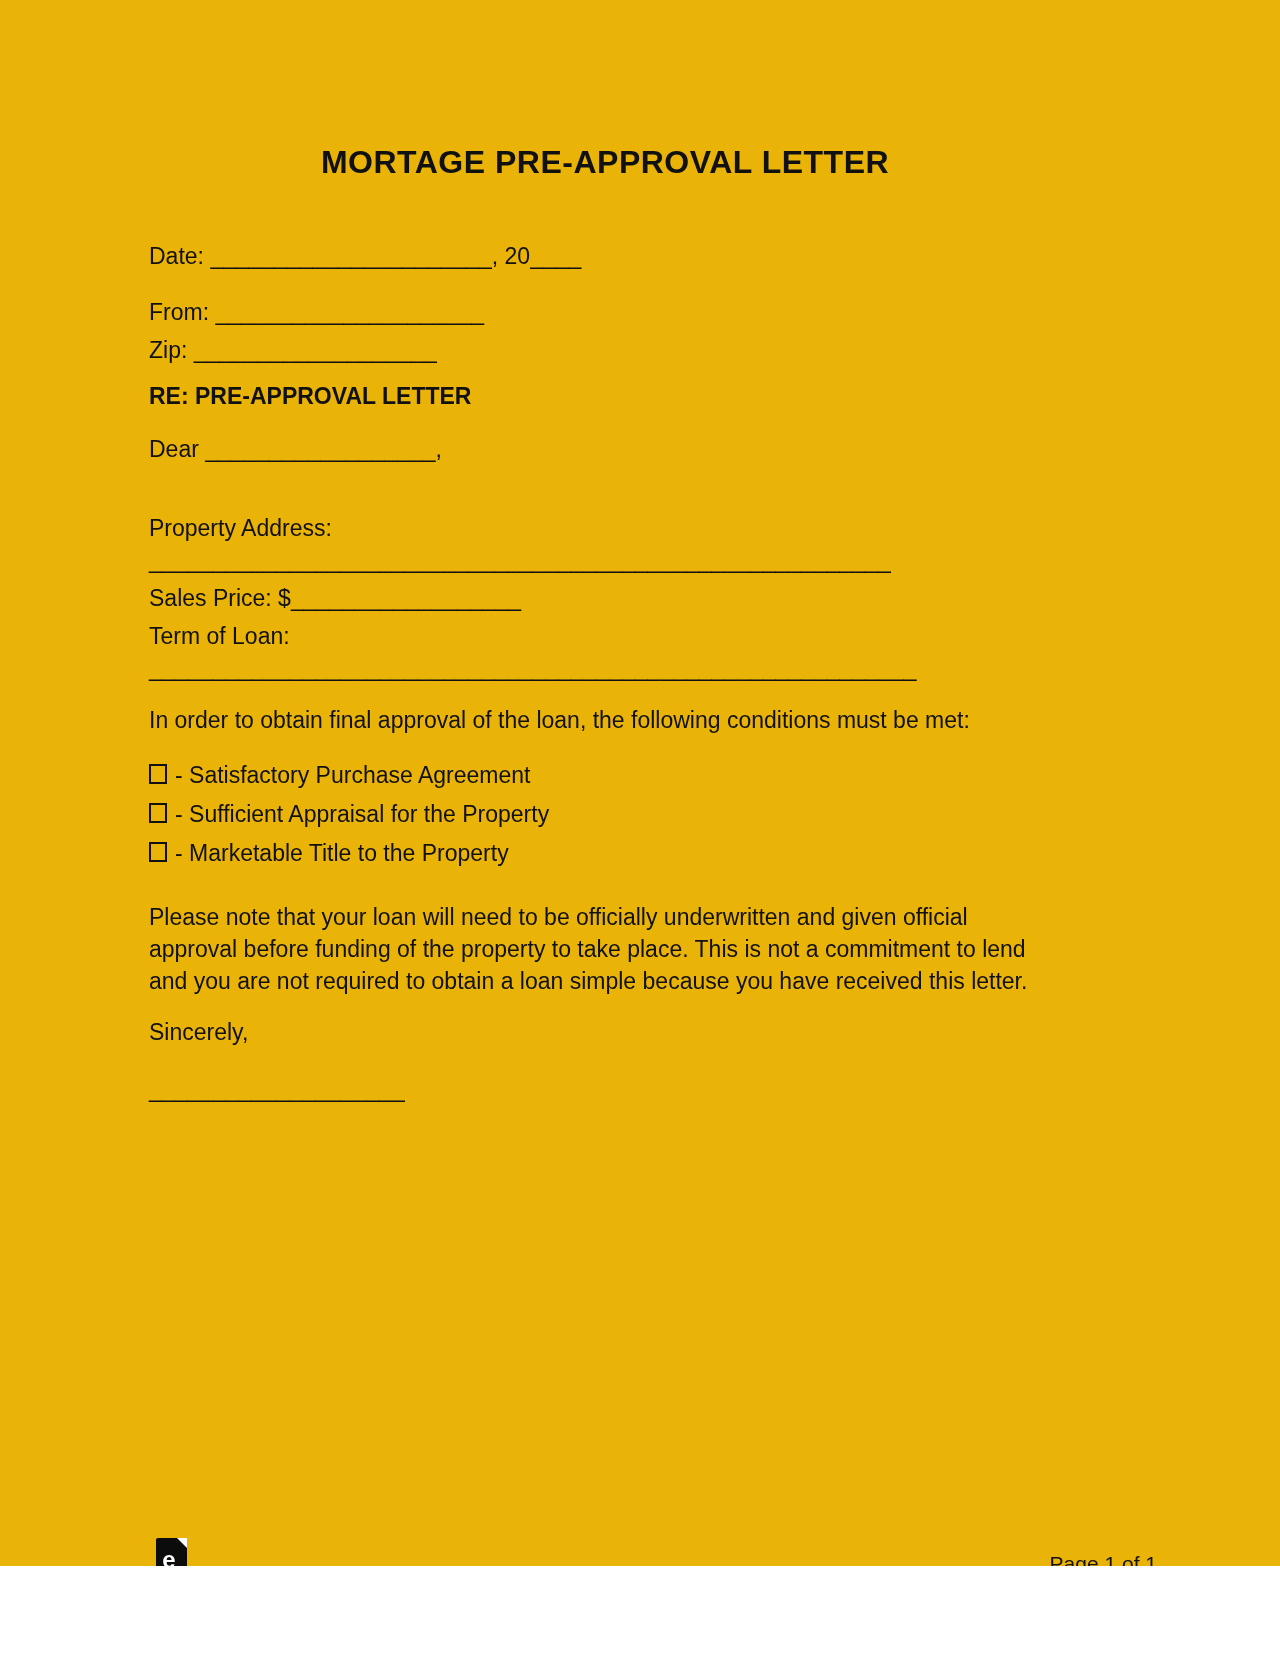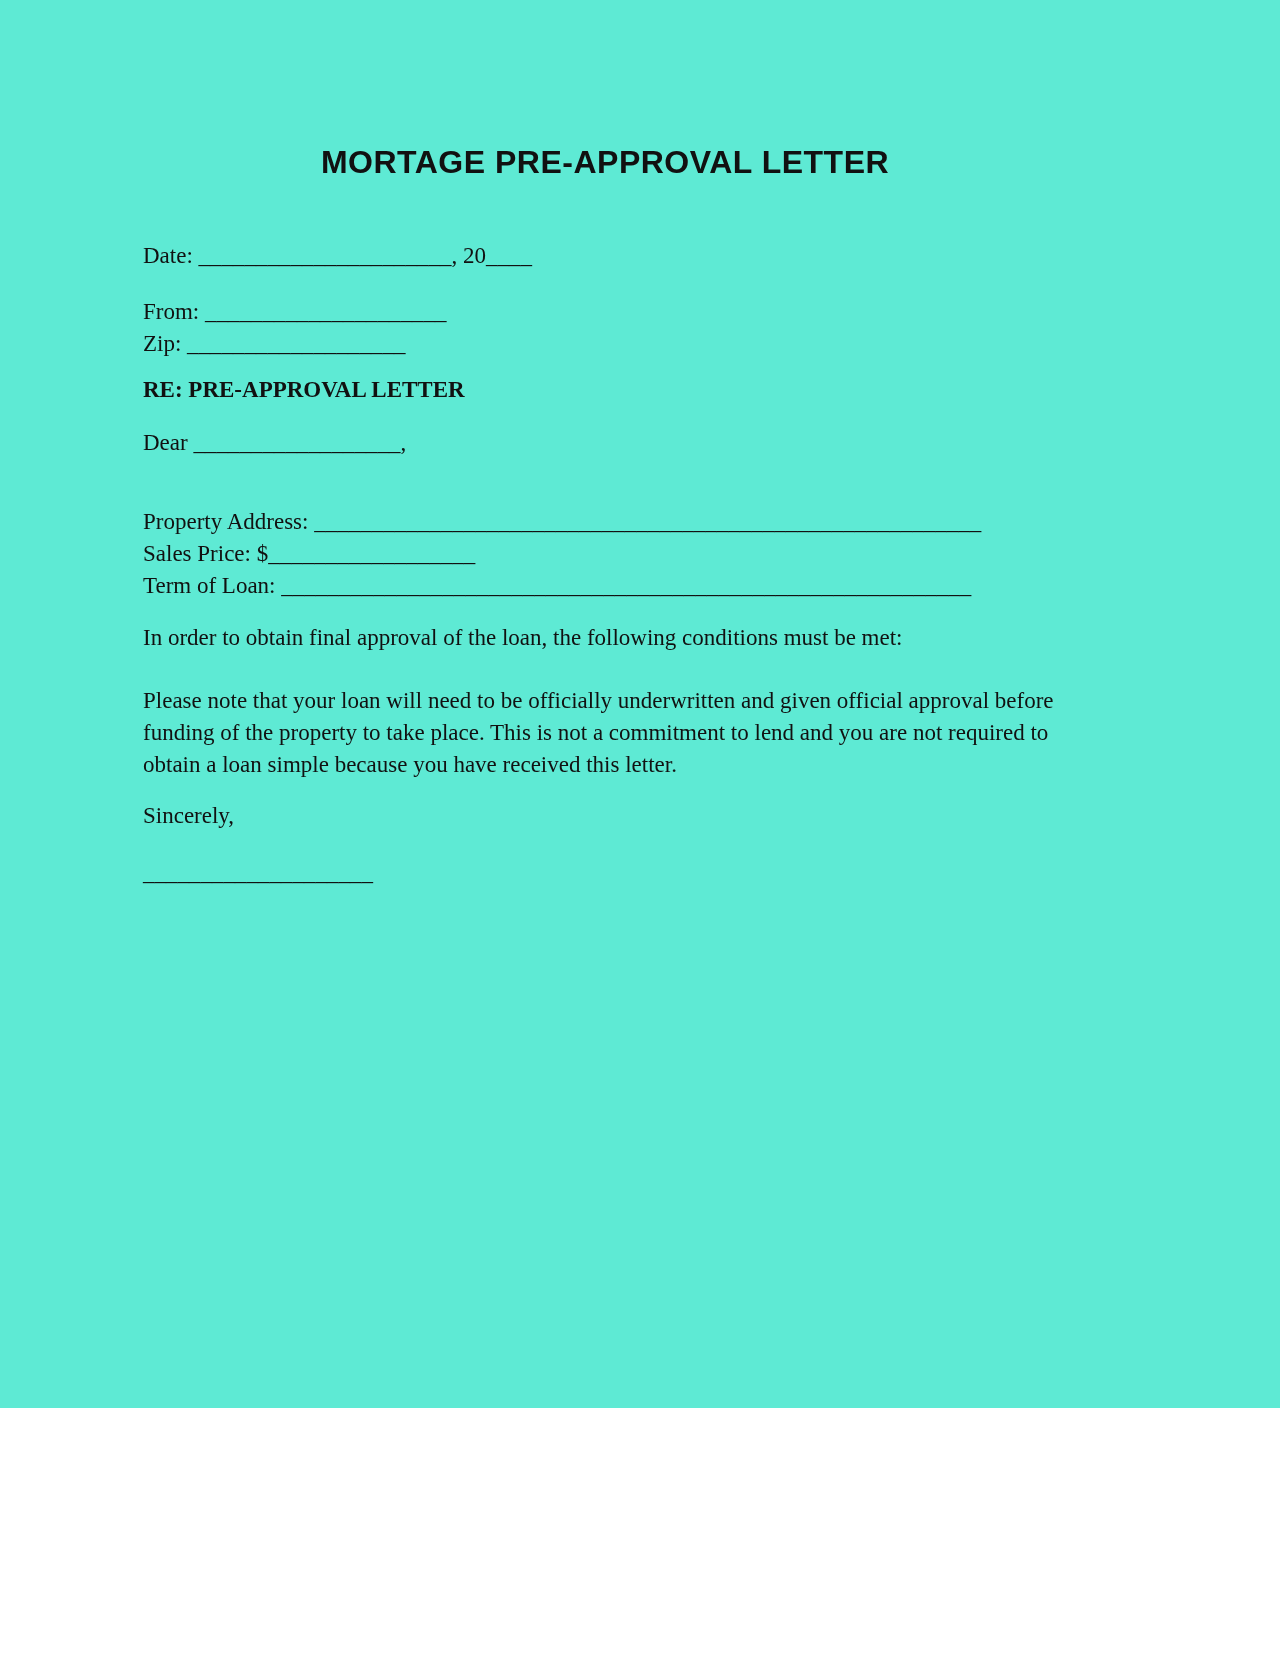--- a/index.html
+++ b/index.html
@@ -1,33 +1,33 @@
 <!DOCTYPE html>
 <html><head>
 <meta charset="utf-8">
 <style>
   html,body{margin:0;padding:0;background:#fff;}
   .page{
     position:relative;
-    width:1280px;height:1408px;
-    background:#5eead4;
+    width:1280px;height:1566px;
+    background:#eab308;
     color:#111;
     font-family:"Liberation Sans","DejaVu Sans",sans-serif;
     font-size:23px;line-height:32px;
     overflow:hidden;
   }
   .content{padding:140px 213px 0 143px;}
   .title{
     margin:0;
     font-size:32px;line-height:44px;
     font-weight:bold;
     text-align:center;
     letter-spacing:.5px;
   }
-  p{margin:0;font-family:Liberation Serif, serif;}
+  p{margin:6px;}
   .date-line{margin-top:56px;}
   .addr-block{margin-top:24px;}
   .re-line{margin-top:14px;font-weight:bold;}
   .dear-line{margin-top:21px;}
   .intro-para{margin-top:21px;}
   .params-block{margin-top:47px;}
   .inorder-line{margin-top:20px;}
   .conds-block{margin-top:23px;line-height:33px;}
   .closing-para{margin-top:31px;}
   .signoff-line{margin-top:19px;}
@@ -83,20 +83,25 @@
 
 
     <div class="params-block">
       <p><span>Property Address: </span><span class="blank">__________________________________________________________</span></p>
       <p><span>Sales Price: $</span><span class="blank">__________________</span></p>
       <p><span>Term of Loan: </span><span class="blank">____________________________________________________________</span></p>
     </div>
 
     <p class="inorder-line">In order to obtain final approval of the loan, the following conditions must be met:</p>
 
+    <div class="conds-block">
+      <p><span class="cbx"></span><span>- Satisfactory Purchase Agreement</span></p>
+      <p><span class="cbx"></span><span>- Sufficient Appraisal for the Property</span></p>
+      <p><span class="cbx"></span><span>- Marketable Title to the Property</span></p>
+    </div>
 
     <p class="closing-para">Please note that your loan will need to be officially underwritten and given official approval before funding of the property to take place. This is not a commitment to lend and you are not required to obtain a loan simple because you have received this letter.</p>
 
     <p class="signoff-line">Sincerely,</p>
 
     <p class="signature-line"><span class="blank">____________________</span></p>
 
   </div>
 
   <div class="logo">

